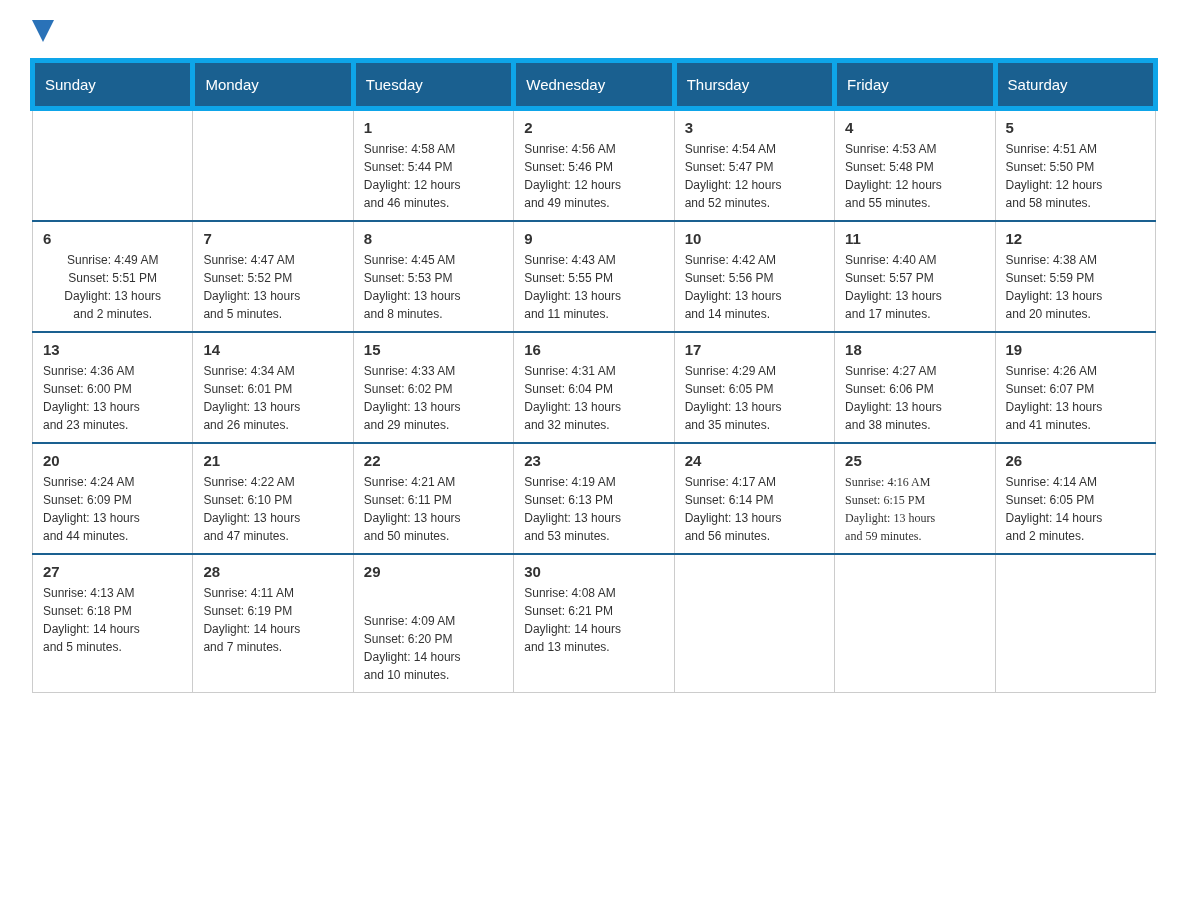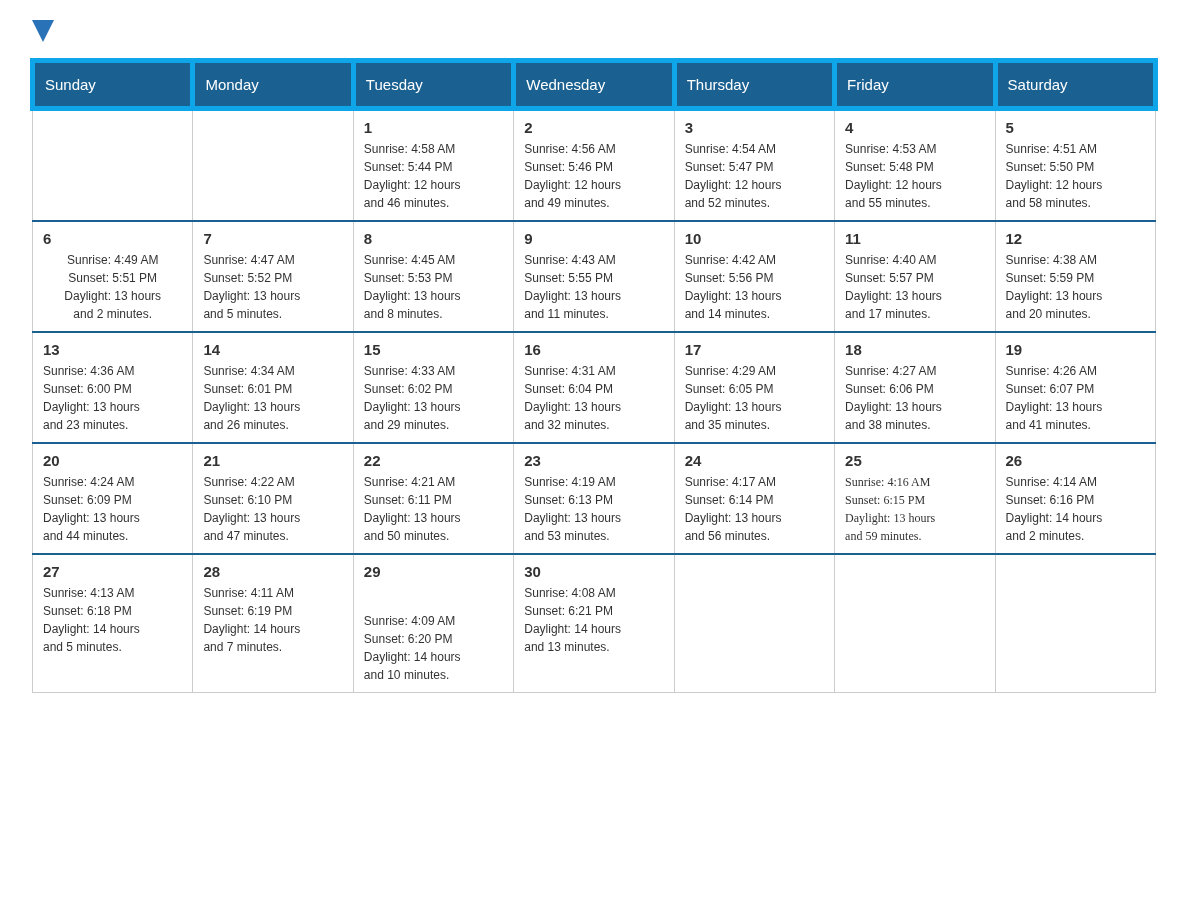--- a/index.html
+++ b/index.html
@@ -300,21 +300,21 @@
         <td>
           <div class="day-number">25</div>
           <div class="day-info" style="white-space: pre-line; font-family: Liberation Serif, serif;">Sunrise: 4:16 AM
 Sunset: 6:15 PM
 Daylight: 13 hours
 and 59 minutes.</div>
         </td>
         <td>
           <div class="day-number">26</div>
           <div class="day-info" style="white-space: pre-line;">Sunrise: 4:14 AM
-Sunset: 6:16 PM
+Sunset: 6:05 PM
 Daylight: 14 hours
 and 2 minutes.</div>
         </td>
       </tr>
       <tr>
         <td>
           <div class="day-number">27</div>
           <div class="day-info" style="white-space: pre-line;">Sunrise: 4:13 AM
 Sunset: 6:18 PM
 Daylight: 14 hours

